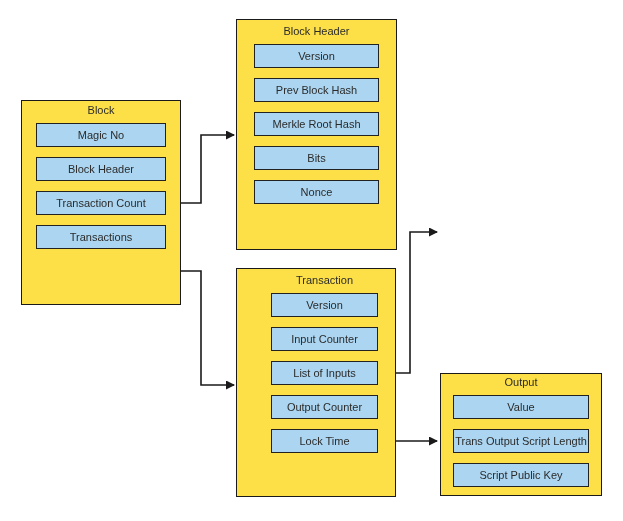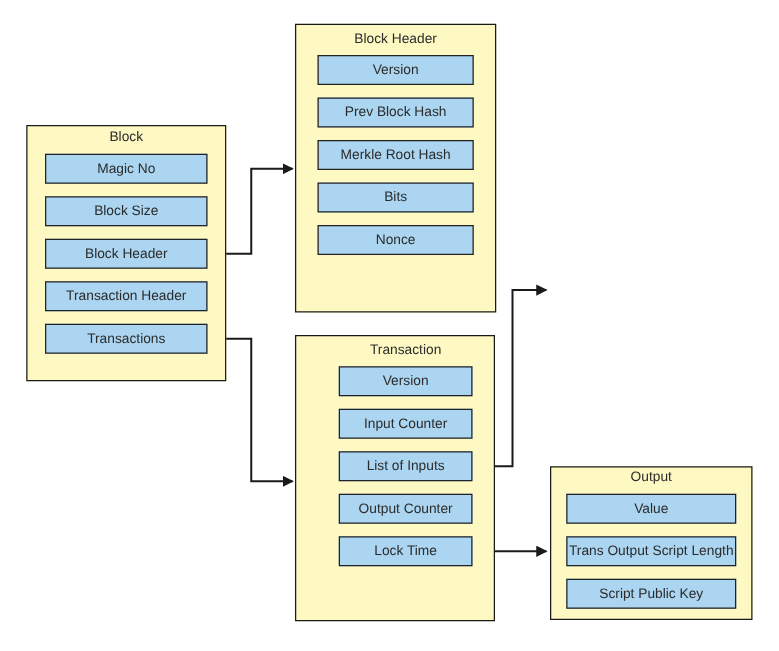--- a/index.html
+++ b/index.html
@@ -7,21 +7,21 @@
   body {
     width: 623px; height: 521px;
     background: #ffffff;
     font-family: "Liberation Sans", sans-serif;
   }
   .canvas { position: relative; width: 623px; height: 521px; background: #ffffff; overflow: hidden; }
   .connectors { position: absolute; left: 0; top: 0; width: 623px; height: 521px; pointer-events: none; }
 
   .container {
     position: absolute;
-    background: #fef9c3;
+    background: #fde047;
     border: 1.5px solid #1a1a1a;
   }
   .container-title {
     text-align: center;
     font-size: 11px;
     line-height: 14px;
     color: #2b2b2b;
     white-space: nowrap;
   }
   .items { display: flex; flex-direction: column; gap: 10px; }
@@ -68,23 +68,22 @@
     <path d="M165,203 L201,203 L201,135 L234,135" fill="none" stroke="#1a1a1a" stroke-width="1.6" marker-end="url(#arrow)"></path>
     <path d="M165,271 L201,271 L201,385 L234,385" fill="none" stroke="#1a1a1a" stroke-width="1.6" marker-end="url(#arrow)"></path>
     <path d="M378,373 L410,373 L410,232 L437,232" fill="none" stroke="#1a1a1a" stroke-width="1.6" marker-end="url(#arrow)"></path>
     <path d="M378,441 L437,441" fill="none" stroke="#1a1a1a" stroke-width="1.6" marker-end="url(#arrow)"></path>
   </svg>
 
   <div class="container c-block">
     <div class="container-title">Block</div>
     <div class="items">
       <div class="item">Magic No</div>
-      <div class="item">Block Size</div>
       <div class="item">Block Header</div>
-      <div class="item">Transaction Header</div>
+      <div class="item">Transaction Count</div>
       <div class="item">Transactions</div>
     </div>
   </div>
 
   <div class="container c-block-header">
     <div class="container-title">Block Header</div>
     <div class="items">
       <div class="item">Version</div>
       <div class="item">Prev Block Hash</div>
       <div class="item">Merkle Root Hash</div>

